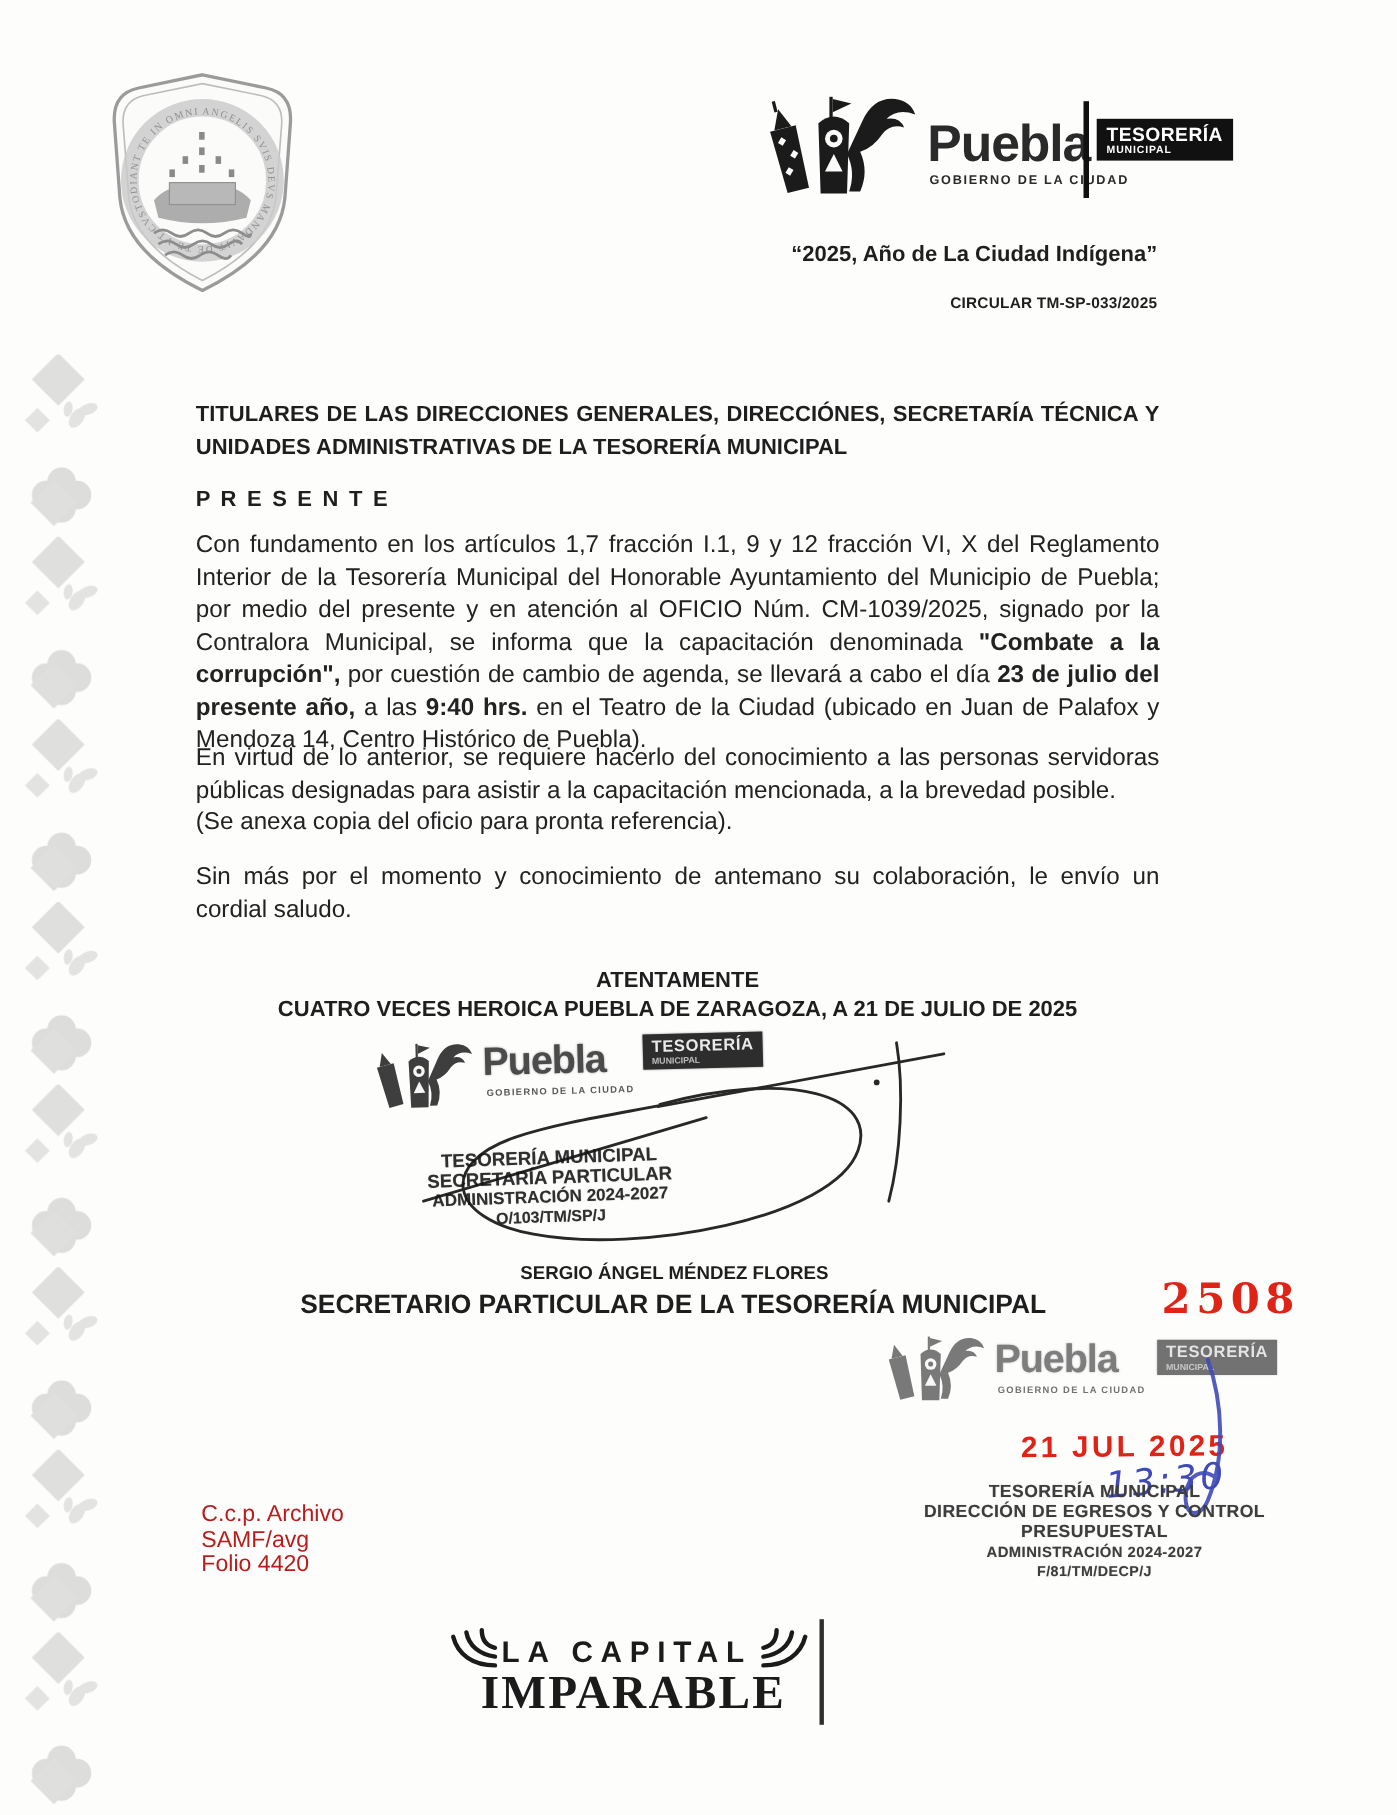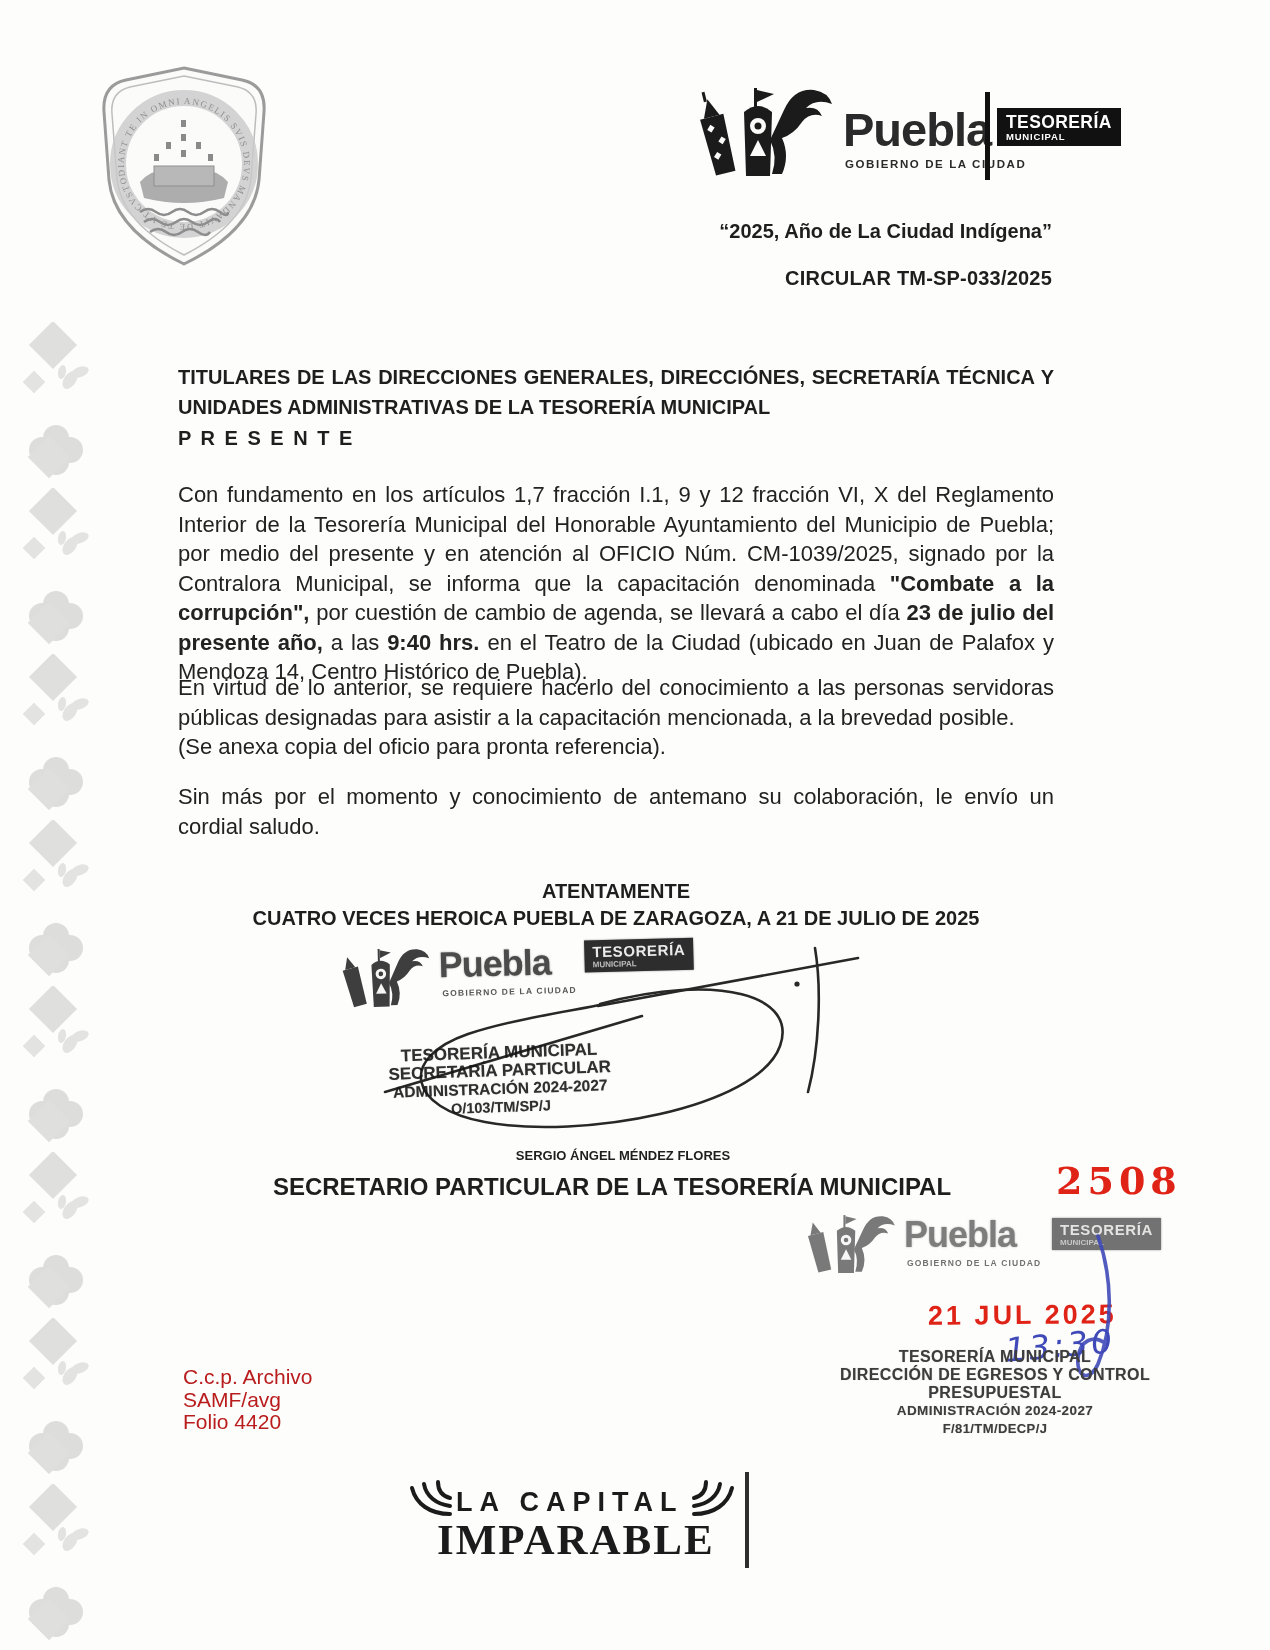--- a/index.html
+++ b/index.html
@@ -8,25 +8,25 @@
   .abs{position:absolute;}
 
   
   .brand-word{font-size:47px;font-weight:800;letter-spacing:-1px;color:#2a2a2a;}
   .brand-tag{font-size:11.5px;font-weight:700;letter-spacing:1.6px;color:#2a2a2a;}
   .brand-bar{width:5px;background:#101010;}
   .brand-box{background:#111;color:#fff;padding:5px 9px 4px 9px;line-height:1.05;}
   .brand-box .t1{font-size:17.5px;font-weight:800;letter-spacing:.4px;display:block;}
   .brand-box .t2{font-size:9.5px;font-weight:700;letter-spacing:.8px;display:block;margin-top:1px;}
   .year-legend{font-size:20px;font-weight:700;}
-  .circular{font-size:20px;font-weight:700;letter-spacing:.2px;}
+  .circular{font-size:14px;font-weight:700;letter-spacing:.2px;}
 
   
   .addressee{width:876px;font-size:20px;font-weight:700;line-height:30px;text-align:justify;}
-  .presente{font-size:20px;font-weight:700;letter-spacing:2px;margin-top:1px;}
+  .presente{font-size:20px;font-weight:700;letter-spacing:2px;margin-top:17px;}
   .para{width:876px;font-size:22px;line-height:29.5px;text-align:justify;color:#222;}
   .para b{font-weight:700;}
   .center-line{width:876px;text-align:center;font-weight:700;font-size:20px;}
 
   
   .stamp1{transform:rotate(-1.5deg);opacity:.92;}
   .stamp-brand-word{font-size:36px;font-weight:800;letter-spacing:-1px;color:#3c3c3c;
                     text-shadow:0 0 2px rgba(60,60,60,.55);}
   .stamp-tag{font-size:8.5px;font-weight:700;letter-spacing:1.2px;color:#4a4a4a;}
   .stamp-box{background:#1c1c1c;color:#e9e9e9;padding:4px 8px 3px 8px;line-height:1;box-shadow:0 0 2px rgba(0,0,0,.5);}
@@ -199,21 +199,21 @@
   <svg class="abs" style="left:360px;top:930px;" width="520" height="235" viewBox="0 0 520 235">
     <g stroke="#161616" stroke-width="2.6" fill="none" stroke-linecap="round" opacity=".92">
       <path d="M238 76 L498 28"></path>
       <path d="M455 18 C 462 60 459 120 448 162"></path>
       <path d="M240 74 C 360 42 438 66 420 116 C 398 178 220 210 125 192 C 48 178 38 128 108 104 C 150 90 205 82 245 74"></path>
       <path d="M25 162 L 282 86"></path>
       <circle cx="437" cy="54" r="2.6" fill="#161616" stroke="none"></circle>
     </g>
   </svg>
 
-  <div class="abs name-line" style="left:273px;top:1148px;font-size:13px;">SERGIO ÁNGEL MÉNDEZ FLORES</div>
+  <div class="abs name-line" style="left:263px;top:1148px;font-size:17px;">SERGIO ÁNGEL MÉNDEZ FLORES</div>
   <div class="abs name-line" style="left:262px;top:1173px;font-size:24px;">SECRETARIO PARTICULAR DE LA TESORERÍA MUNICIPAL</div>
 
   <div class="abs red-folio" style="left:1056px;top:1158px;color:#e02317;">2508</div>
 
   <div class="abs gray-stamp" style="left:800px;top:1196px;width:380px;height:100px;">
     <svg class="abs" style="left:0;top:2px;" width="100" height="92" viewBox="0 0 152 100">
       <g fill="#555">
         <g transform="rotate(-14 30 60)">
             <polygon points="18,34 42,34 40,92 20,92"></polygon>
             <polygon points="22,34 38,34 30,16"></polygon>

